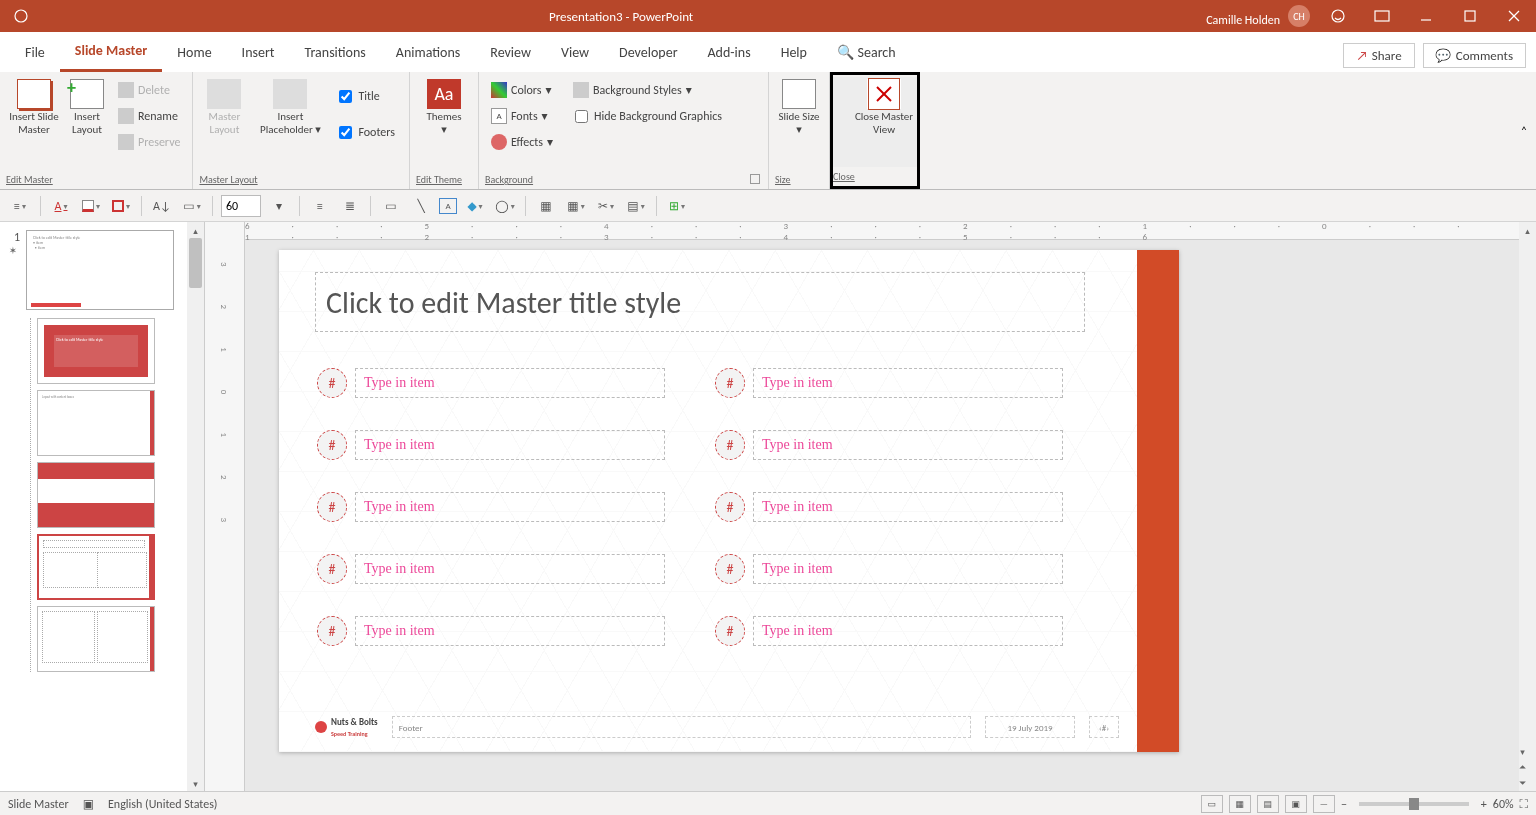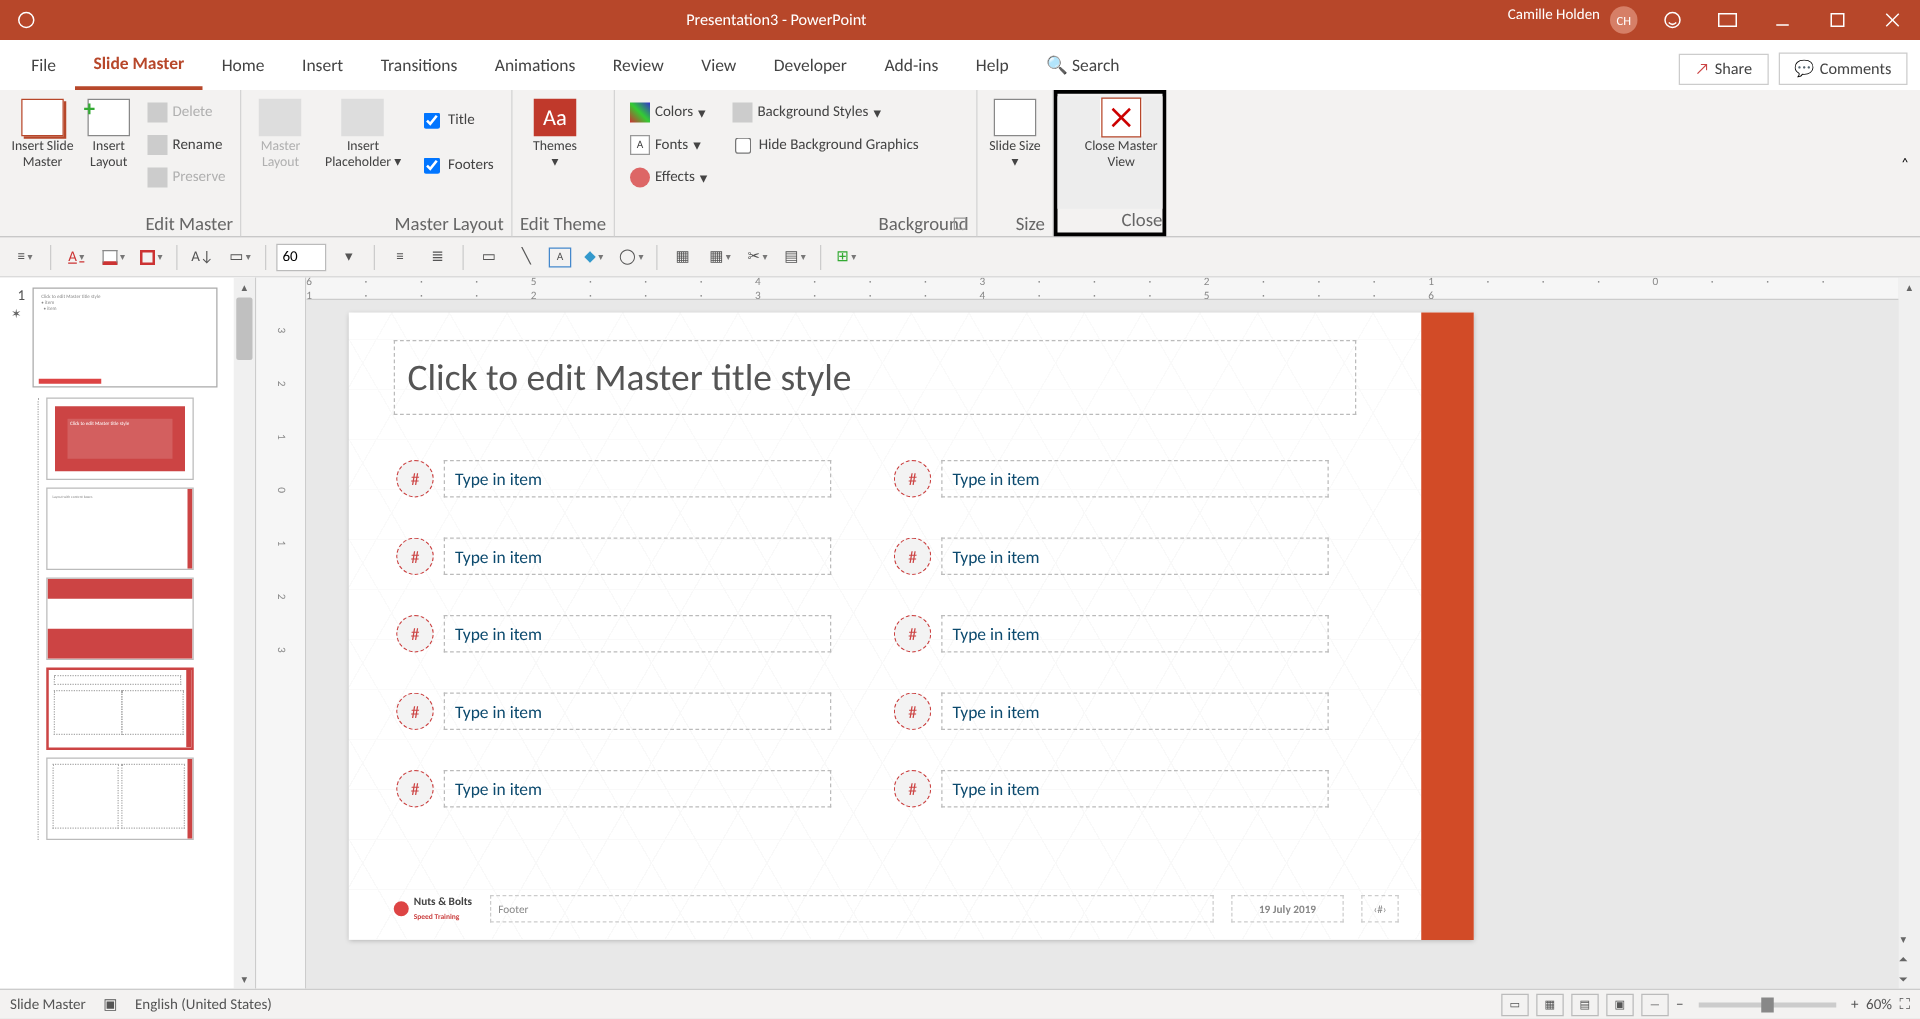--- a/index.html
+++ b/index.html
@@ -2,37 +2,37 @@
 <html><head>
 <meta charset="utf-8">
 <style>
 * { margin:0; padding:0; box-sizing:border-box; font-family:"Segoe UI",Calibri,Arial,sans-serif; }
 body { width:1536px; height:815px; background:#e1e1e1; overflow:hidden; font-size:12px; position:relative; }
 
 
 .titlebar { height:32px; background:#b7472a; display:flex; align-items:center; color:#fff; }
 .titlebar .autosave { width:26px; height:26px; margin:0 8px; display:flex; align-items:center; justify-content:center; }
 .titlebar .title-center { flex:1; text-align:center; font-size:13px; }
-.titlebar .user { display:flex; align-items:flex-start; gap:8px; padding:0 6px; font-size:12px; }
+.titlebar .user { display:flex; align-items:flex-end; gap:8px; padding:0 6px; font-size:12px; }
 .titlebar .avatar { width:22px; height:22px; border-radius:50%; background:#d67f67; display:flex; align-items:center; justify-content:center; font-size:10px; }
 .titlebar .wc { width:44px; height:32px; display:flex; align-items:center; justify-content:center; }
 .titlebar svg { stroke:#fff; fill:none; stroke-width:1.2; }
 
 
 .tabstrip { height:40px; background:#ffffff; border-bottom:0; display:flex; align-items:flex-end; padding:0 10px; gap:0; }
 .tabstrip .tab { padding:0 15px; height:40px; display:flex; align-items:center; font-size:14px; color:#444; cursor:pointer; }
 .tabstrip .tab.active { color:#b7472a; font-weight:600; border-bottom:3px solid #b7472a; }
 .tabstrip .right { margin-left:auto; display:flex; gap:8px; align-items:center; padding-bottom:4px; }
 .tabstrip .rbtn { border:1px solid #ccc; padding:4px 12px; font-size:13px; color:#444; display:flex; align-items:center; gap:4px; }
 
 
 .ribbon { background:#f3f2f1; height:118px; border-bottom:1px solid #bbb; display:flex; }
 .group { border-right:1px solid #d4d4d4; padding:3px 6px 0; display:flex; flex-direction:column; }
 .group .ctrls { flex:1; display:flex; align-items:flex-start; gap:2px; padding-top:2px; }
-.group .lbl { text-align:right; font-size:15px; color:#666; height:18px; line-height:18px; position:relative; }
+.group .lbl { text-align:left; font-size:10px; color:#666; height:18px; line-height:18px; position:relative;text-decoration:underline; }
 .group .lbl .dlg { position:absolute; right:2px; top:3px; width:10px; height:10px; border:1px solid #999; }
 .bigbtn { display:flex; flex-direction:column; align-items:center; justify-content:flex-start; width:56px; height:90px; padding:2px 1px 0; font-size:11px; color:#444; text-align:center; gap:1px; }
 .bigbtn.disabled { color:#b0b0b0; }
 .ico { width:34px; height:30px; background:#ddd; display:flex; align-items:center; justify-content:center; font-size:18px; }
 .smallcol { display:flex; flex-direction:column; gap:4px; padding-top:2px; }
 .smallbtn { display:flex; align-items:center; gap:4px; padding:2px 6px; font-size:12px; color:#444; height:22px; }
 .smallbtn.disabled { color:#b0b0b0; }
 .smallbtn .sico { width:16px; height:16px; background:#ccc; }
 .chk { display:flex; align-items:center; gap:6px; font-size:12px; color:#444; height:22px; padding:2px 8px; }
 .chk input { width:13px; height:13px; }
@@ -78,26 +78,26 @@
 
 .slide { position:absolute; left:34px; top:28px; width:900px; height:502px; background:#fff; box-shadow:0 1px 4px rgba(0,0,0,.25); }
 .slide .hexbg { position:absolute; inset:0; opacity:.05; background:
   repeating-linear-gradient(60deg,#999 0 1px,transparent 1px 40px),
   repeating-linear-gradient(-60deg,#999 0 1px,transparent 1px 40px),
   repeating-linear-gradient(0deg,#999 0 1px,transparent 1px 40px);}
 .slide .ostrip { position:absolute; right:0; top:0; width:42px; height:100%; background:#d24b27; }
 .slide .titlebox { position:absolute; left:36px; top:22px; width:770px; height:60px; border:1px dashed #bbb; display:flex; align-items:center; padding-left:10px; font-size:30px; color:#555; font-weight:300; }
 .itemrow { position:absolute; display:flex; align-items:center; gap:8px; }
 .numdot { width:30px; height:30px; border:1px dashed #c44; border-radius:50%; background:#f3f3f3; display:flex; align-items:center; justify-content:center; color:#c44; font-size:14px; }
-.itembox { width:310px; height:30px; border:1px dashed #bbb; display:flex; align-items:center; padding-left:8px; color:#0c4a6e; font-size:14px; }
+.itembox { width:310px; height:30px; border:1px dashed #bbb; display:flex; align-items:center; padding-left:8px; color:#ec4899; font-size:14px;font-family:Liberation Serif, serif; }
 .footerzone { position:absolute; left:36px; bottom:14px; right:60px; height:22px; display:flex; align-items:flex-end; gap:14px; font-size:9px; color:#888; }
 .footerzone .logo { display:flex; align-items:center; gap:4px; font-size:9px; color:#444; font-weight:700;}
 .footerzone .logo .bolt { width:12px; height:12px; background:#d44; border-radius:50%; }
 .footerzone .fbox { border:1px dashed #ccc; flex:1; height:100%; display:flex; align-items:center; padding:0 6px; }
-.footerzone .datebox { border:1px dashed #ccc; width:90px; height:100%; display:flex; align-items:center; justify-content:center;font-weight:bold; }
+.footerzone .datebox { border:1px dashed #ccc; width:90px; height:100%; display:flex; align-items:center; justify-content:center; }
 .footerzone .pnum { border:1px dashed #ccc; width:30px; height:100%; display:flex; align-items:center; justify-content:center; }
 
 .edit-sb { width:17px; background:#f0f0f0; position:relative; }
 .edit-sb .btn { width:100%; height:16px; display:flex; align-items:center; justify-content:center; font-size:9px; color:#666;}
 .edit-sb .btns { position:absolute; bottom:0; }
 
 
 .statusbar { position:absolute; bottom:0; left:0; right:0; height:24px; background:#f3f2f1; border-top:1px solid #ccc; display:flex; align-items:center; font-size:12px; color:#555; padding:0 8px; gap:14px; }
 .statusbar .right { margin-left:auto; display:flex; align-items:center; gap:6px; }
 .statusbar .vbtn { width:22px; height:18px; border:1px solid #bbb; display:flex; align-items:center; justify-content:center; font-size:9px; }

